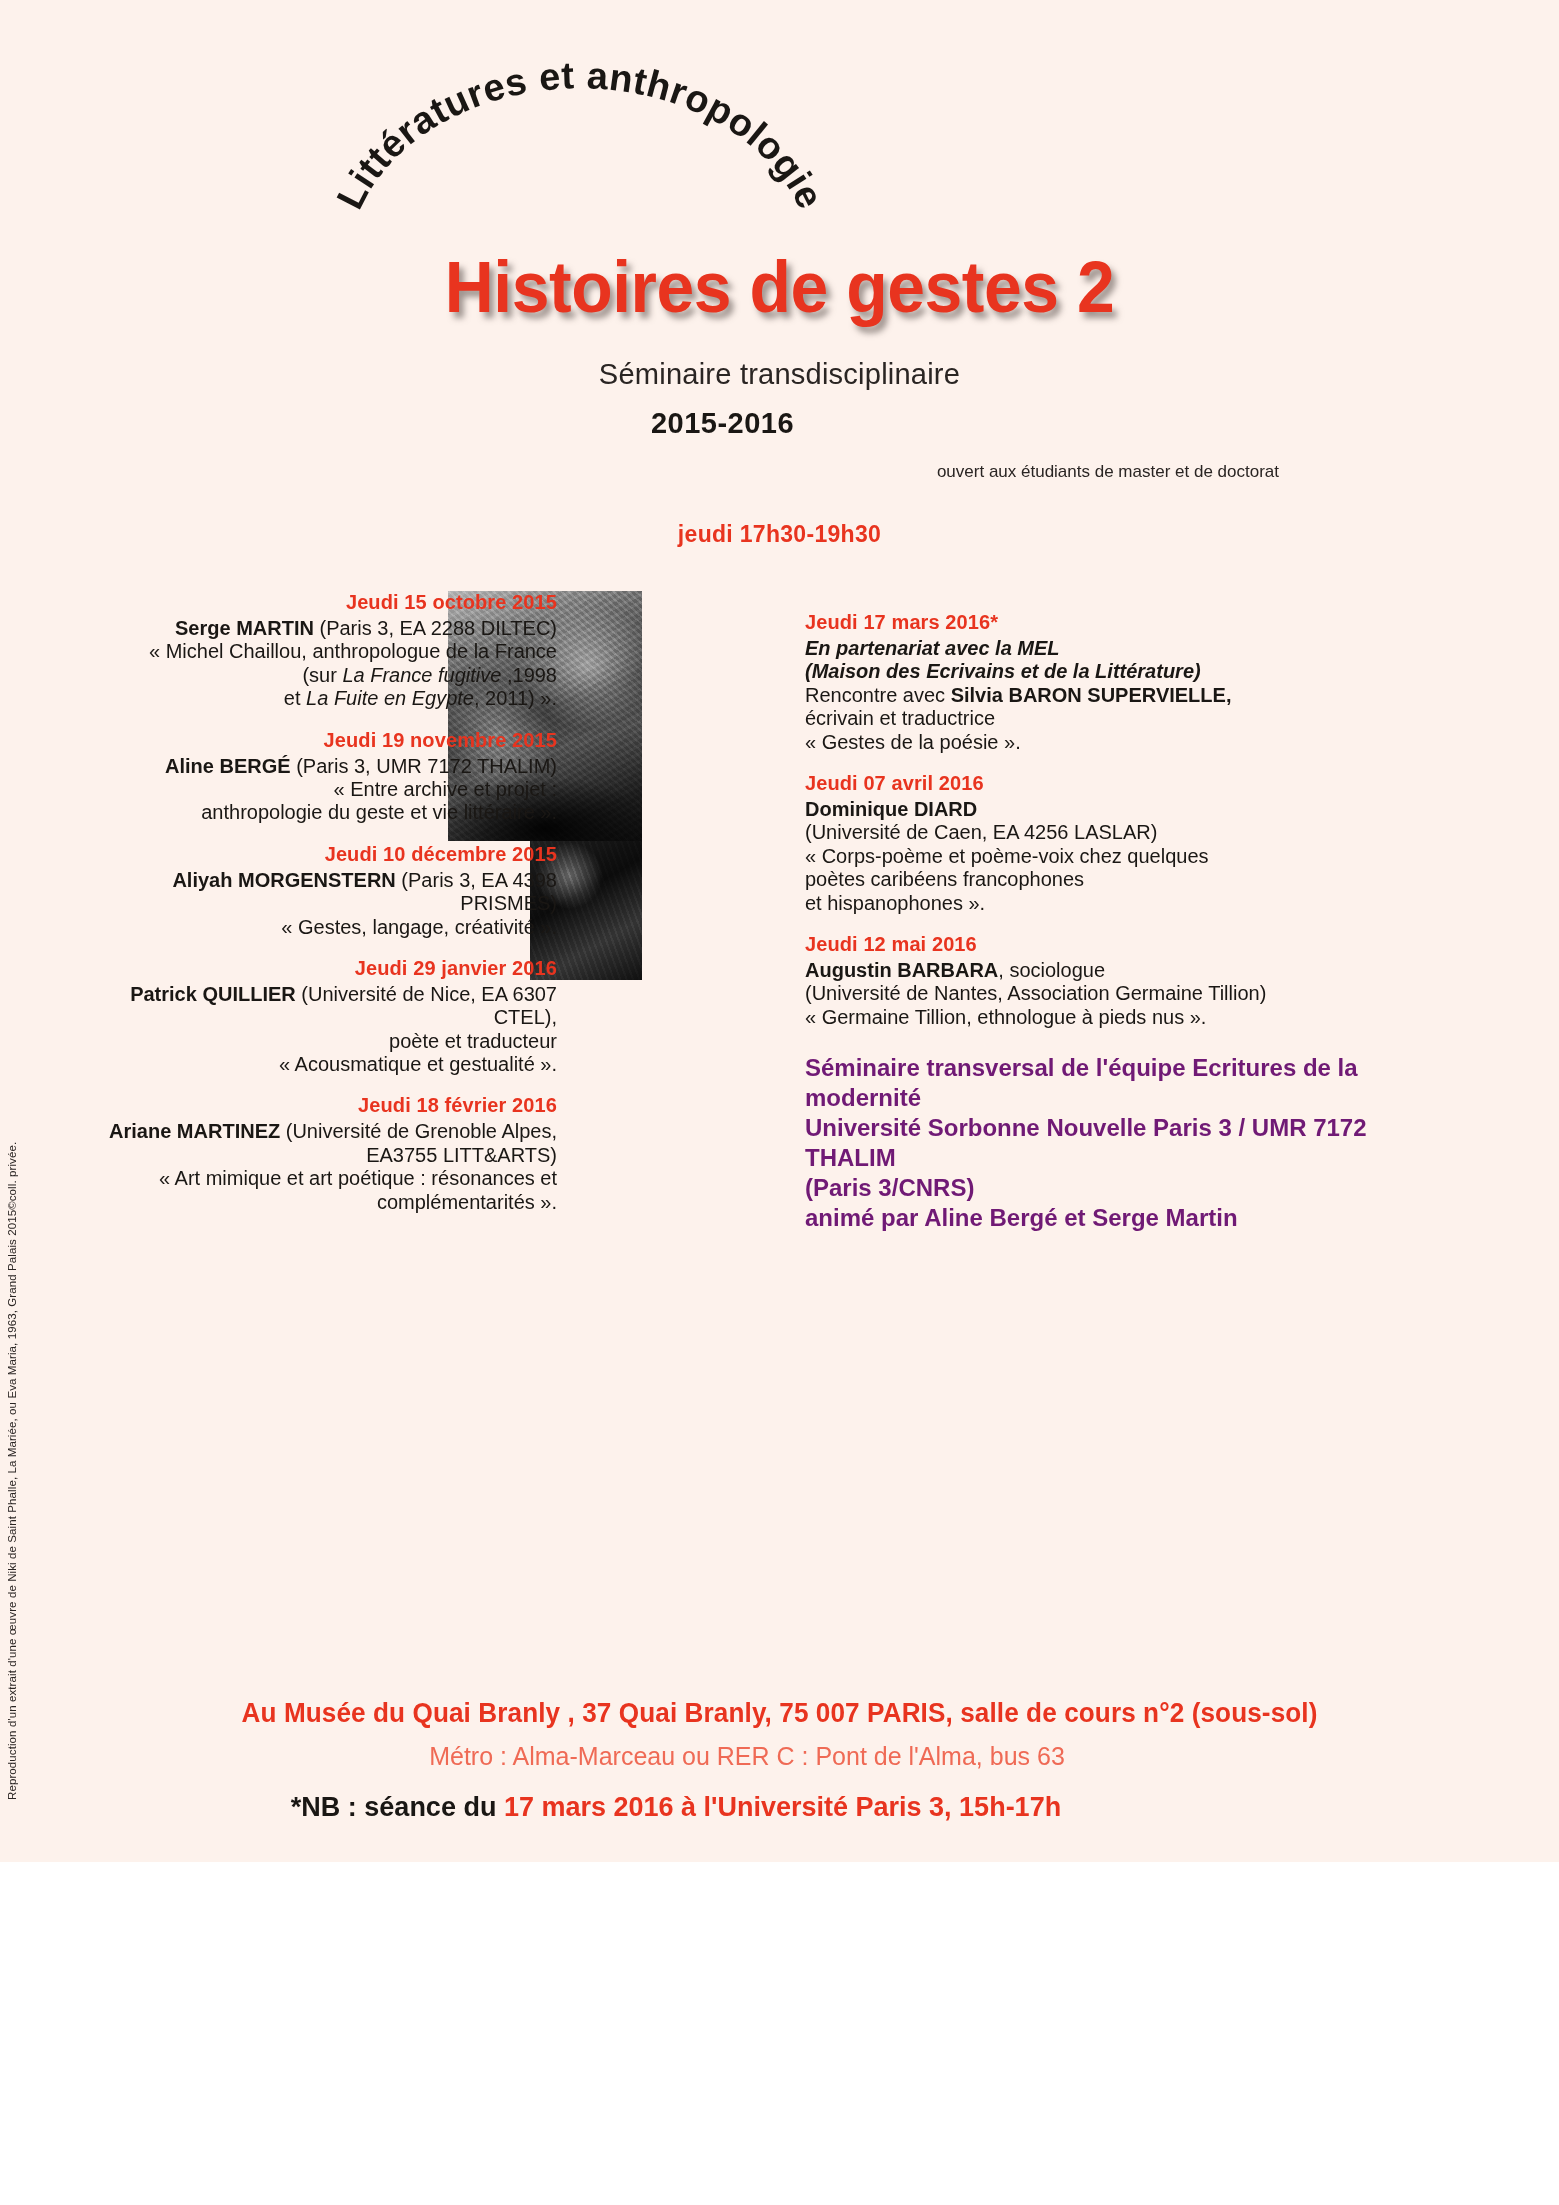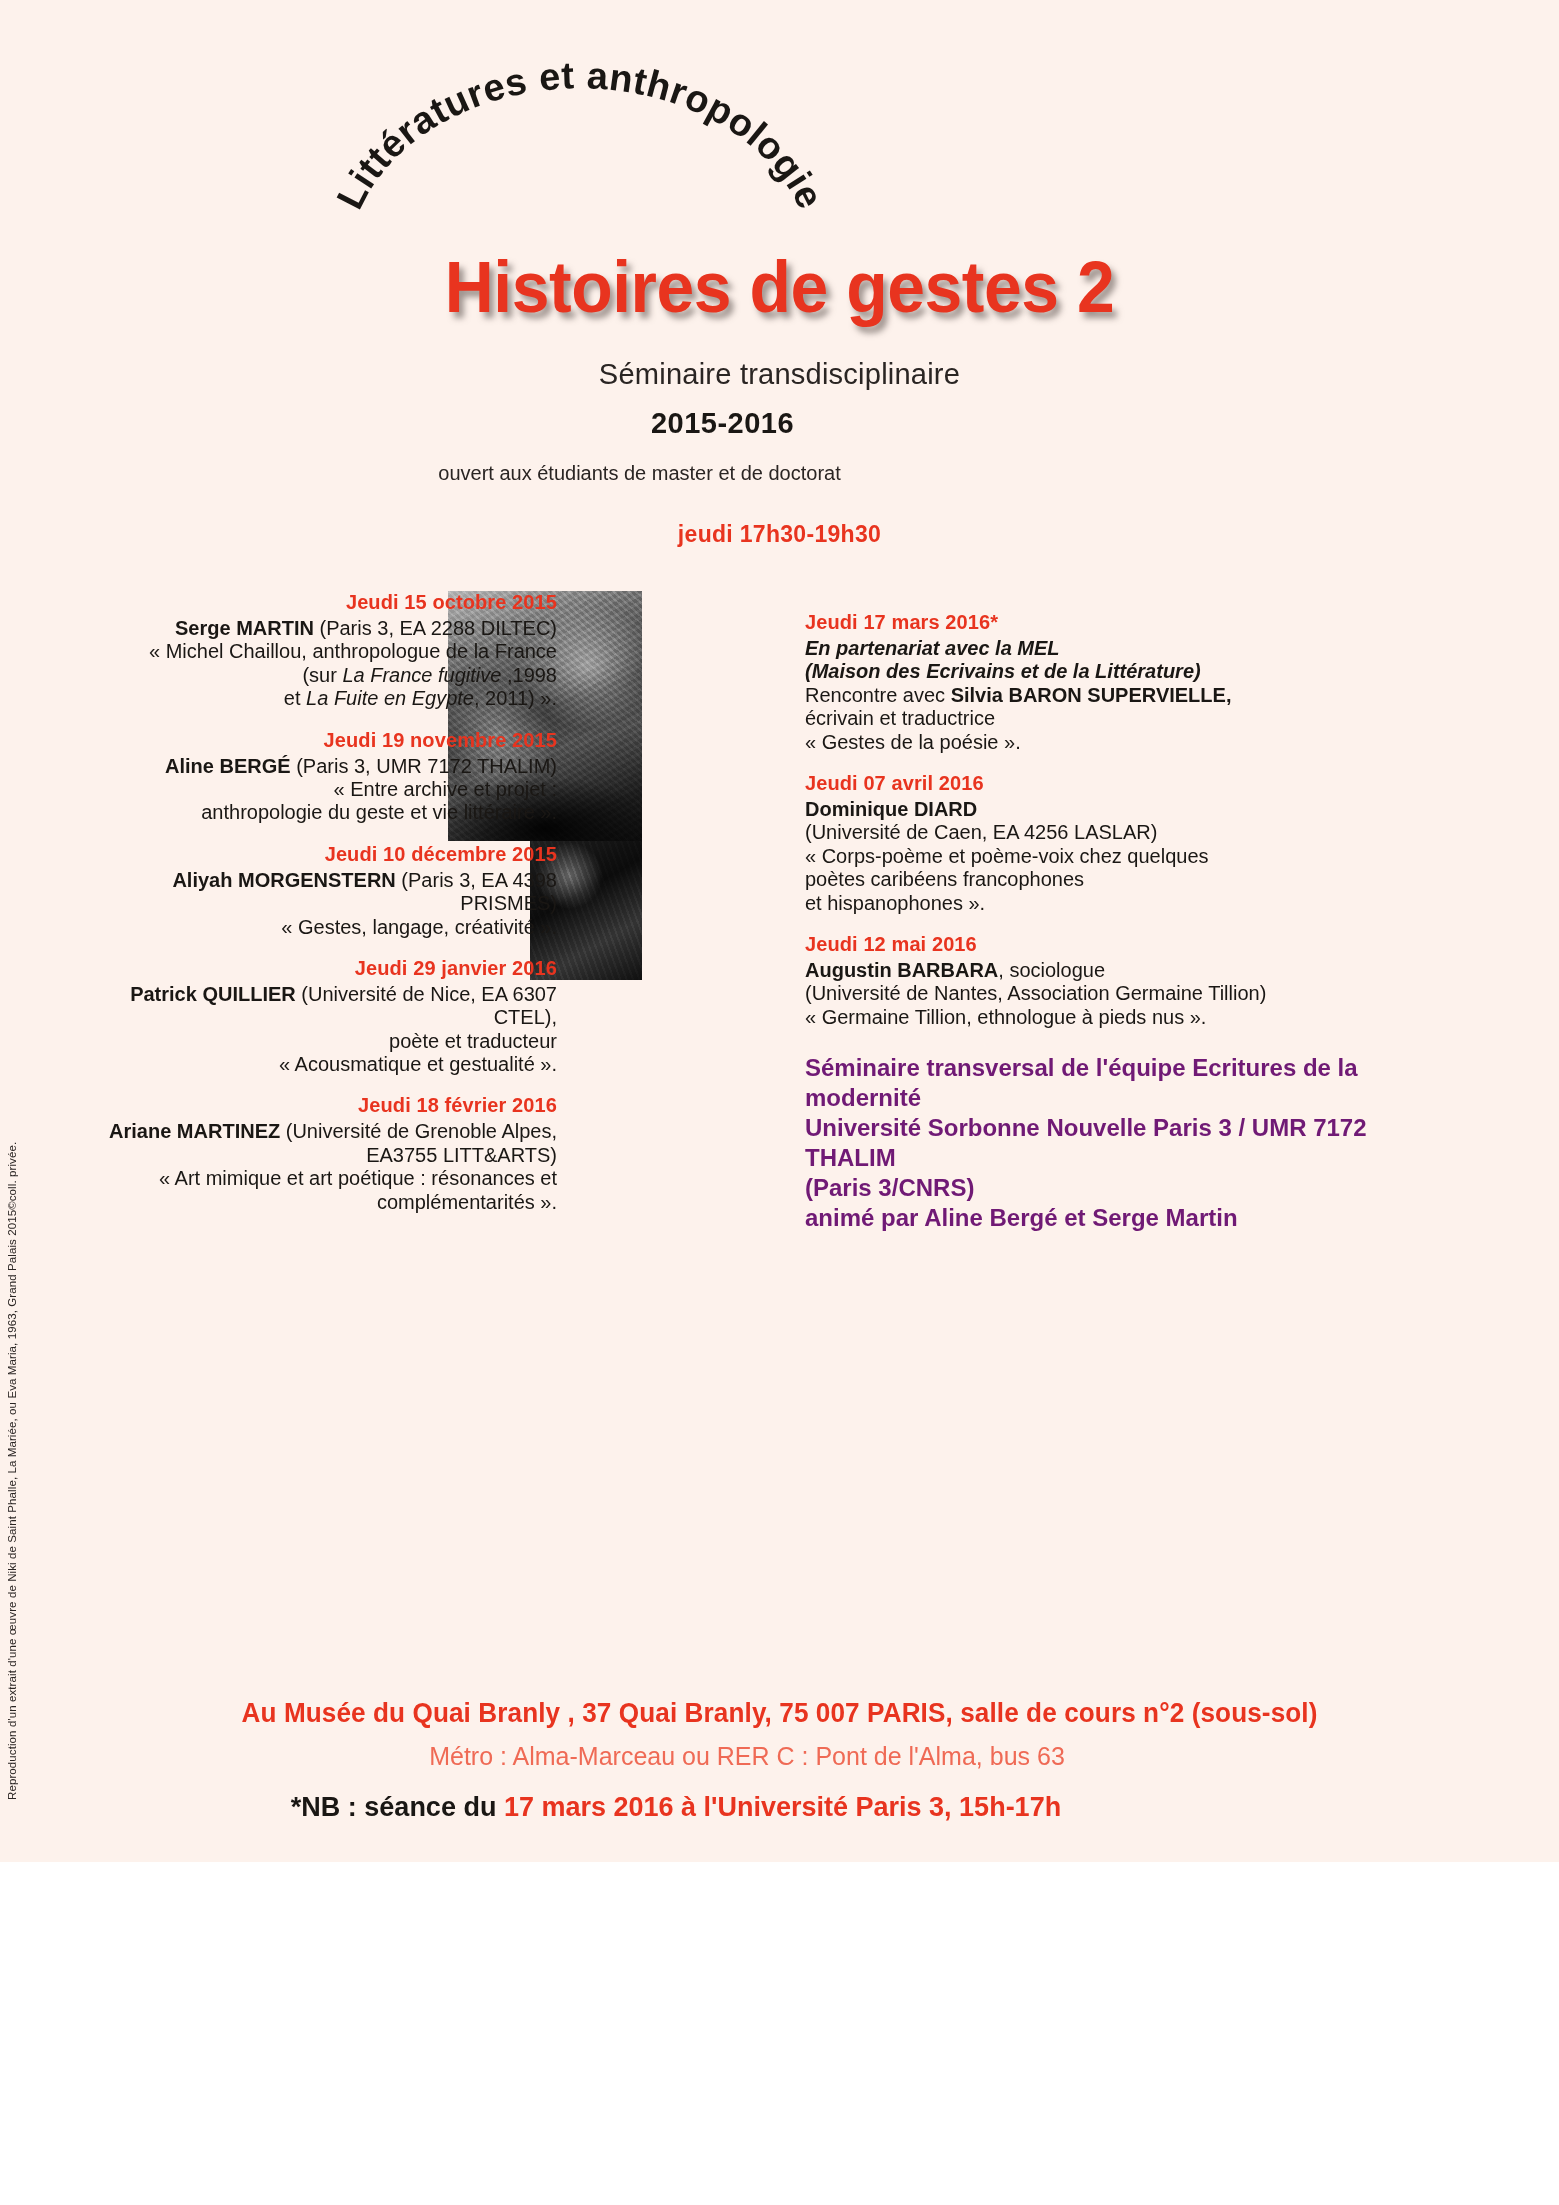--- a/index.html
+++ b/index.html
@@ -80,22 +80,22 @@
     text-align: center;
     font-size: 29px;
     font-weight: bold;
     color: #1a1714;
     letter-spacing: 0.5px;
   }
   .open-to {
     position: absolute;
     left: 0; top: 462px;
     width: 1279px;
-    text-align: center;
-    font-size: 20px;
+    text-align: right;
+    font-size: 17px;
     color: #2a2523;
     font-weight: 300;
   }
   .hours {
     position: absolute;
     left: 0; top: 521px;
     width: 1559px;
     text-align: center;
     font-size: 23px;
     font-weight: bold;

